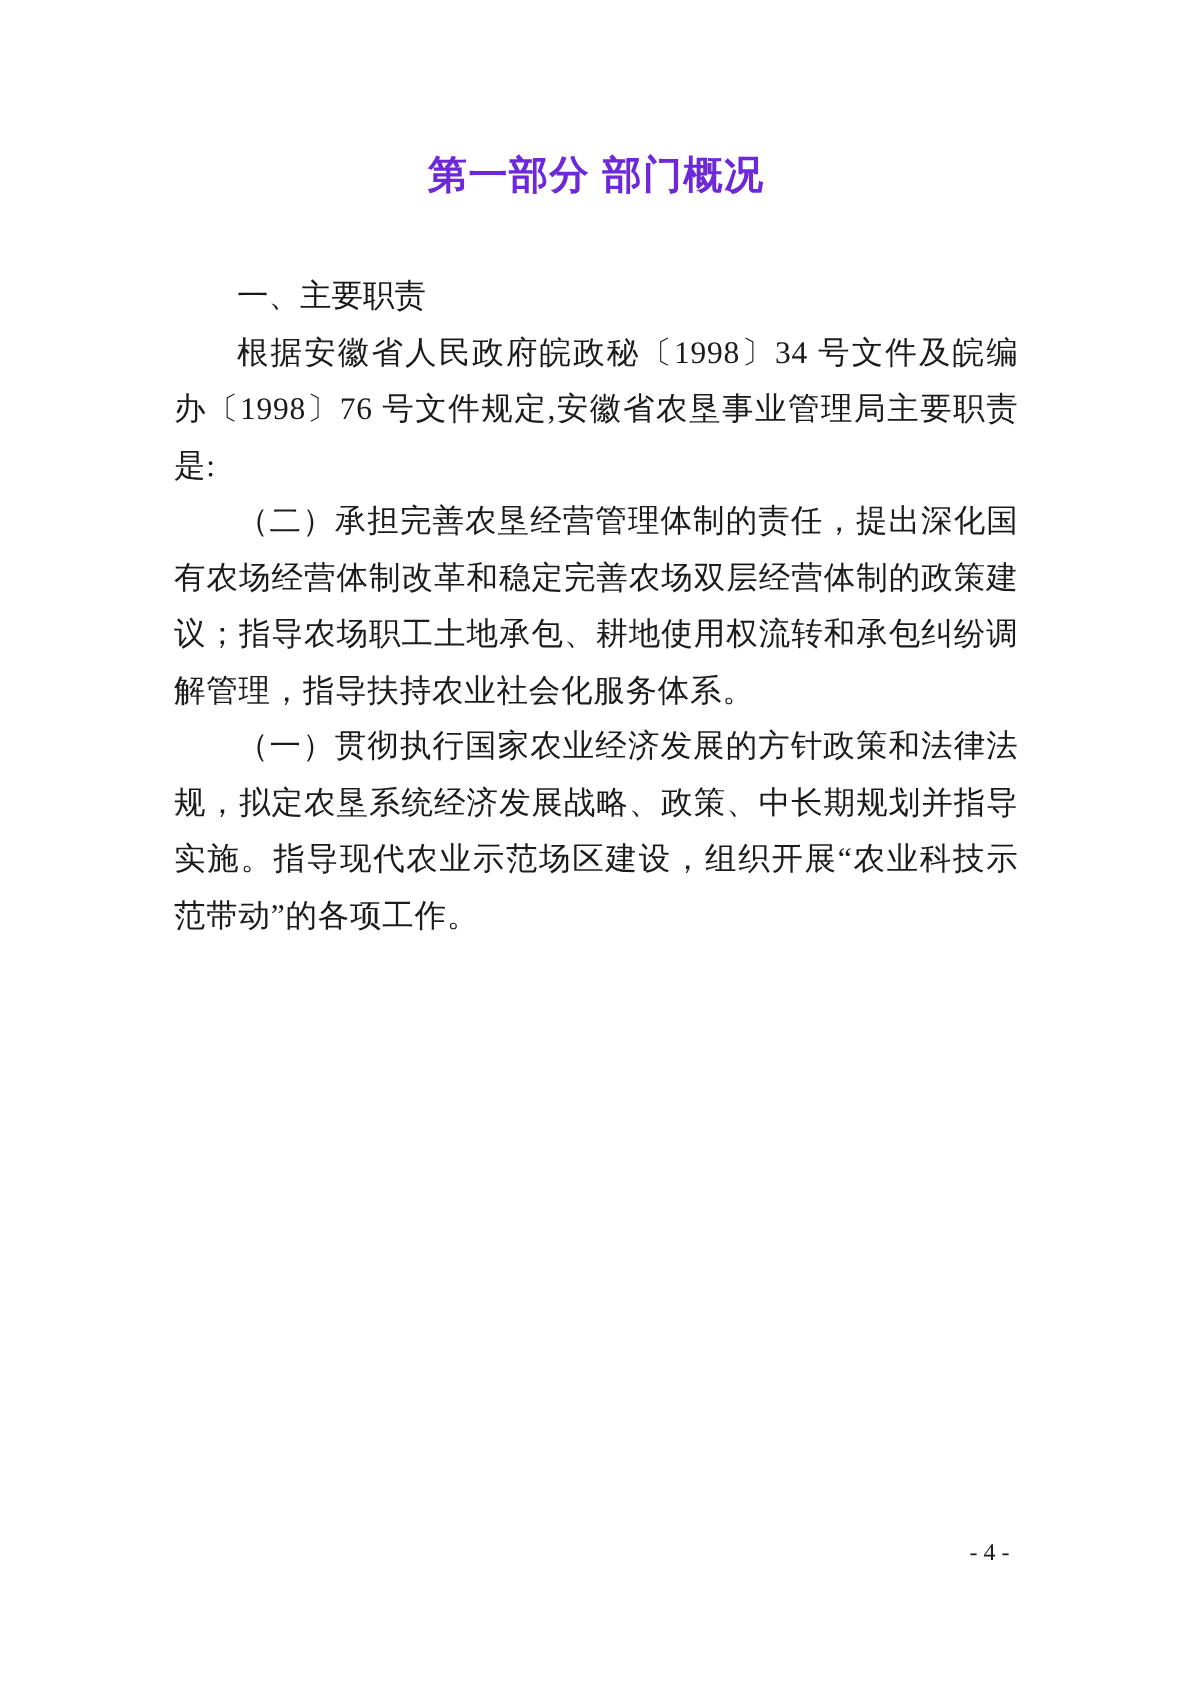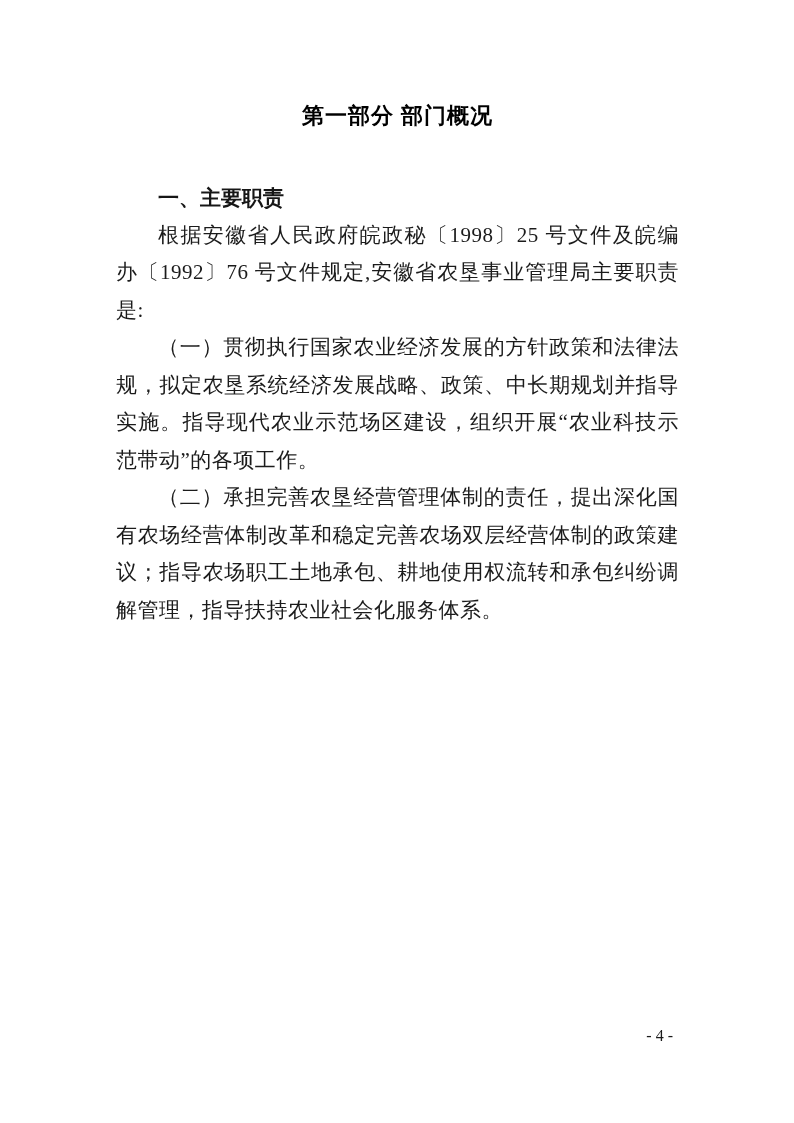--- a/index.html
+++ b/index.html
@@ -18,30 +18,30 @@
   }
   .content {
     position: absolute;
     left: 116px;
     top: 97px;
     width: 563px;
   }
   .doc-title {
     font-family: "Liberation Sans", "DejaVu Sans", sans-serif;
     font-weight: bold;
-    font-size: 22px;
+    font-size: 26px;
     line-height: 38px;
     text-align: center;
     letter-spacing: 1px;
     margin: 0 0 44px 0;
-    color: #000000;
+    color: #6d28d9;
   }
   .section-heading {
     font-family: "Liberation Sans", "DejaVu Sans", sans-serif;
-    font-weight: bold;
+    font-weight: normal;
     font-size: 21px;
     line-height: 37.5px;
     text-indent: 2em;
     margin: 0;
     color: #161616;
   }
   p.body-para {
     font-size: 21px;
     line-height: 37.5px;
     margin: 0;
@@ -62,23 +62,23 @@
 </style>
 </head>
 <body>
 
 <div class="page">
   <div class="content">
     <h1 class="doc-title">第一部分 部门概况</h1>
 
     <h2 class="section-heading">一、主要职责</h2>
 
-    <p class="body-para">根据安徽省人民政府皖政秘〔1998〕25 号文件及皖编办〔1992〕76 号文件规定,安徽省农垦事业管理局主要职责是:</p>
+    <p class="body-para">根据安徽省人民政府皖政秘〔1998〕34 号文件及皖编办〔1998〕76 号文件规定,安徽省农垦事业管理局主要职责是:</p>
+
+    <p class="body-para">（二）承担完善农垦经营管理体制的责任，提出深化国有农场经营体制改革和稳定完善农场双层经营体制的政策建议；指导农场职工土地承包、耕地使用权流转和承包纠纷调解管理，指导扶持农业社会化服务体系。</p>
 
     <p class="body-para">（一）贯彻执行国家农业经济发展的方针政策和法律法规，拟定农垦系统经济发展战略、政策、中长期规划并指导实施。指导现代农业示范场区建设，组织开展“农业科技示范带动”的各项工作。</p>
-
-    <p class="body-para">（二）承担完善农垦经营管理体制的责任，提出深化国有农场经营体制改革和稳定完善农场双层经营体制的政策建议；指导农场职工土地承包、耕地使用权流转和承包纠纷调解管理，指导扶持农业社会化服务体系。</p>
 
 
   </div>
 
   <div class="page-number">- 4 -</div>
 </div>
 
 </body></html>

